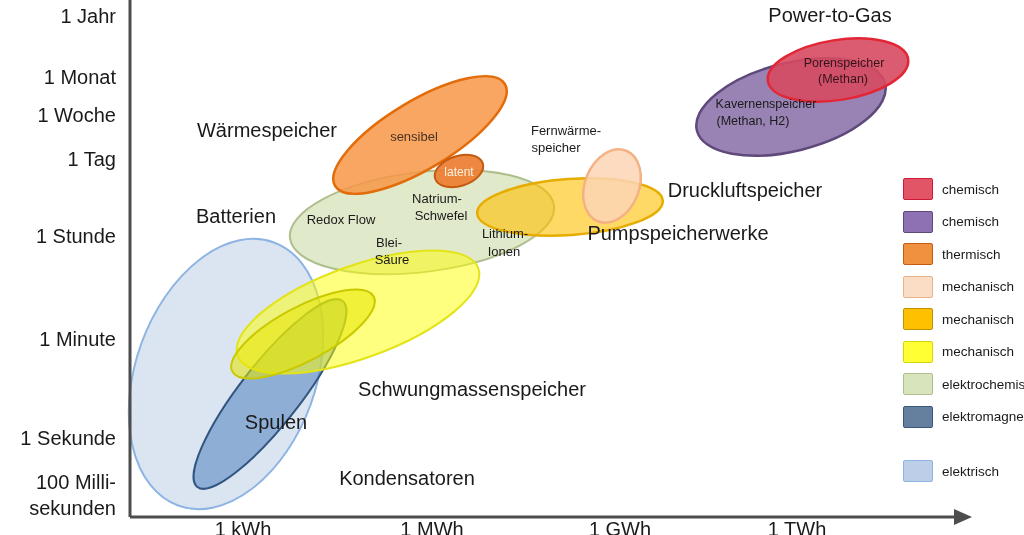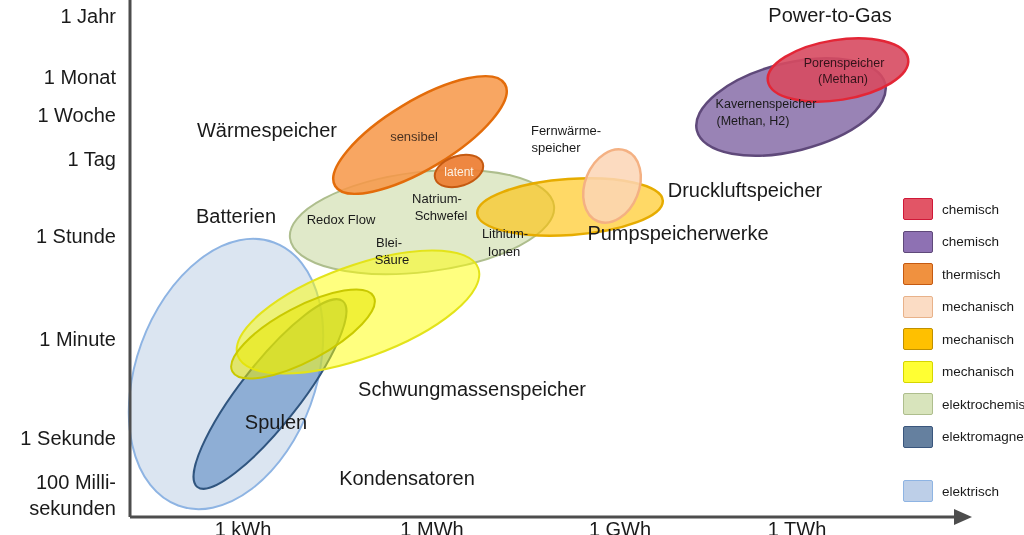--- a/index.html
+++ b/index.html
@@ -1,21 +1,21 @@
 <!DOCTYPE html>
 <html><head>
 <meta charset="utf-8">
 <style>
   html,body{margin:0;padding:0;background:#fff;}
   body{font-family:"Liberation Sans",sans-serif;}
   .stage{position:relative;width:1024px;height:535px;background:#ffffff;overflow:hidden;}
   .stage svg{position:absolute;left:0;top:0;}
   svg text{font-family:"Liberation Sans",sans-serif;}
   #legend{position:absolute;left:0;top:0;width:100%;height:100%;}
-  .legend-row{position:absolute;display:flex;align-items:center;gap:9px;height:22px;margin-top:20px;}
+  .legend-row{position:absolute;display:flex;align-items:center;gap:9px;height:22px;}
   .swatch{width:30px;height:22px;border:1.6px solid #888;border-radius:2px;box-sizing:border-box;flex:0 0 auto;}
   .legend-label{font-size:13.5px;color:#1a1a1a;white-space:nowrap;}
 </style>
 </head>
 <body>
 
 <div class="stage">
   <svg id="plot" width="1024" height="535" viewBox="0 0 1024 535">
     <g id="region-layer">
         <ellipse cx="226" cy="374" rx="90" ry="140" transform="rotate(20 226 374)" fill="#b8cce4" fill-opacity="0.5" stroke="#8eb4e3" stroke-width="2"></ellipse>

